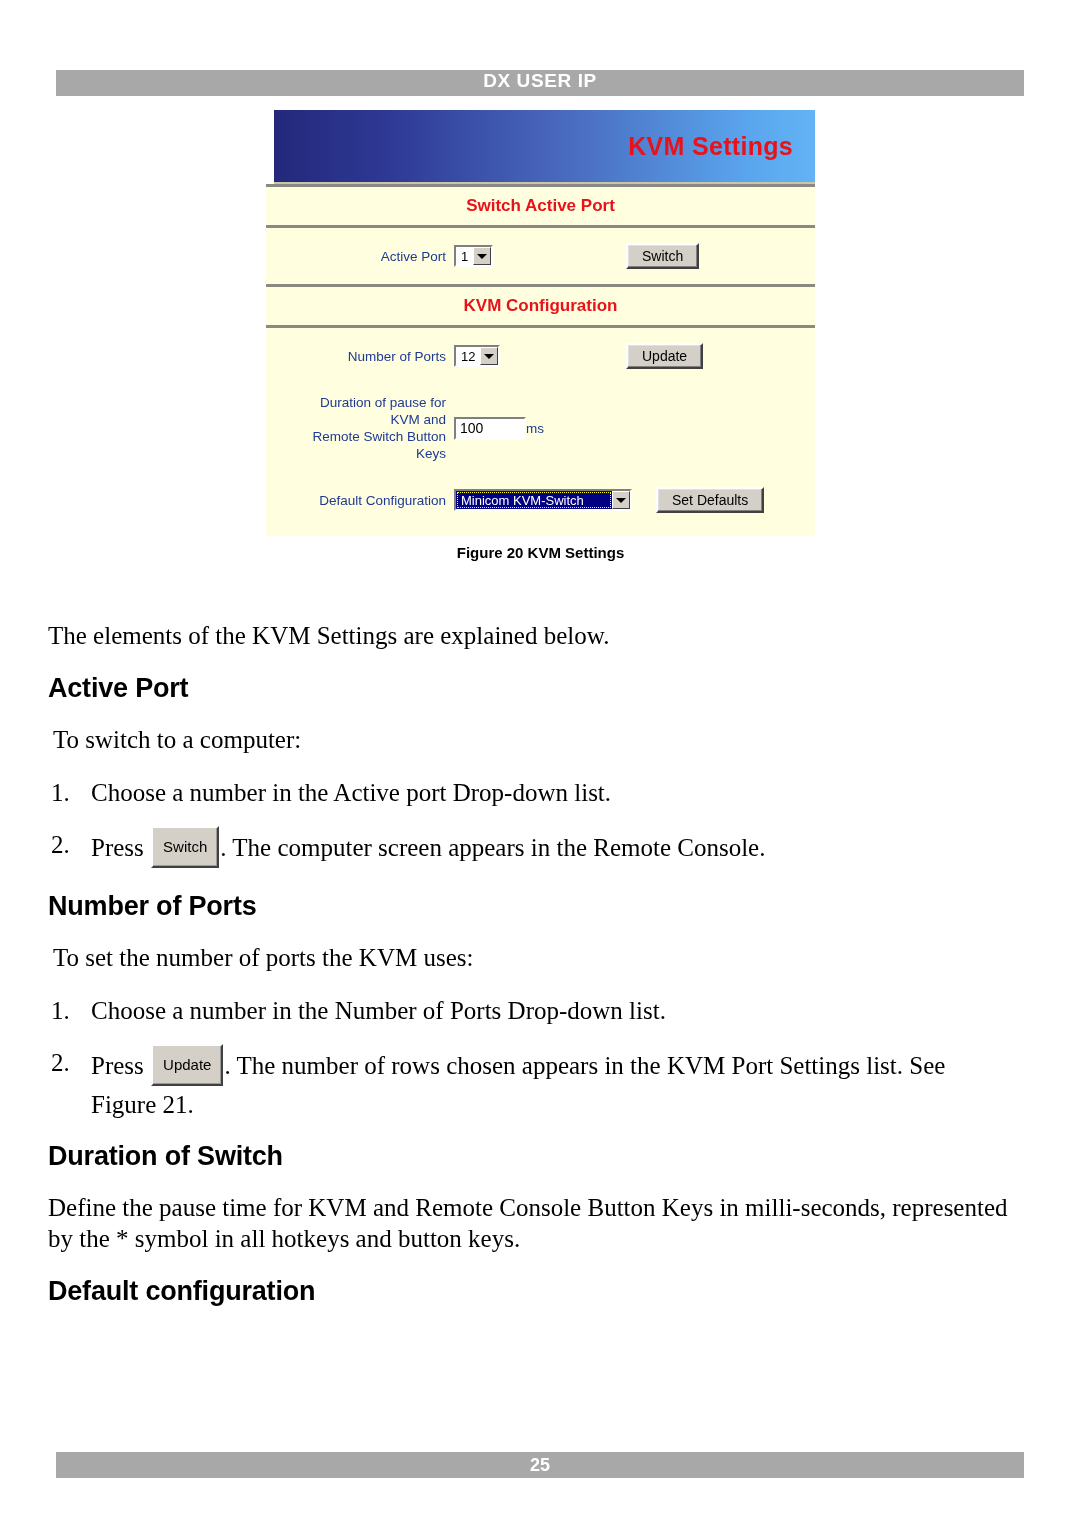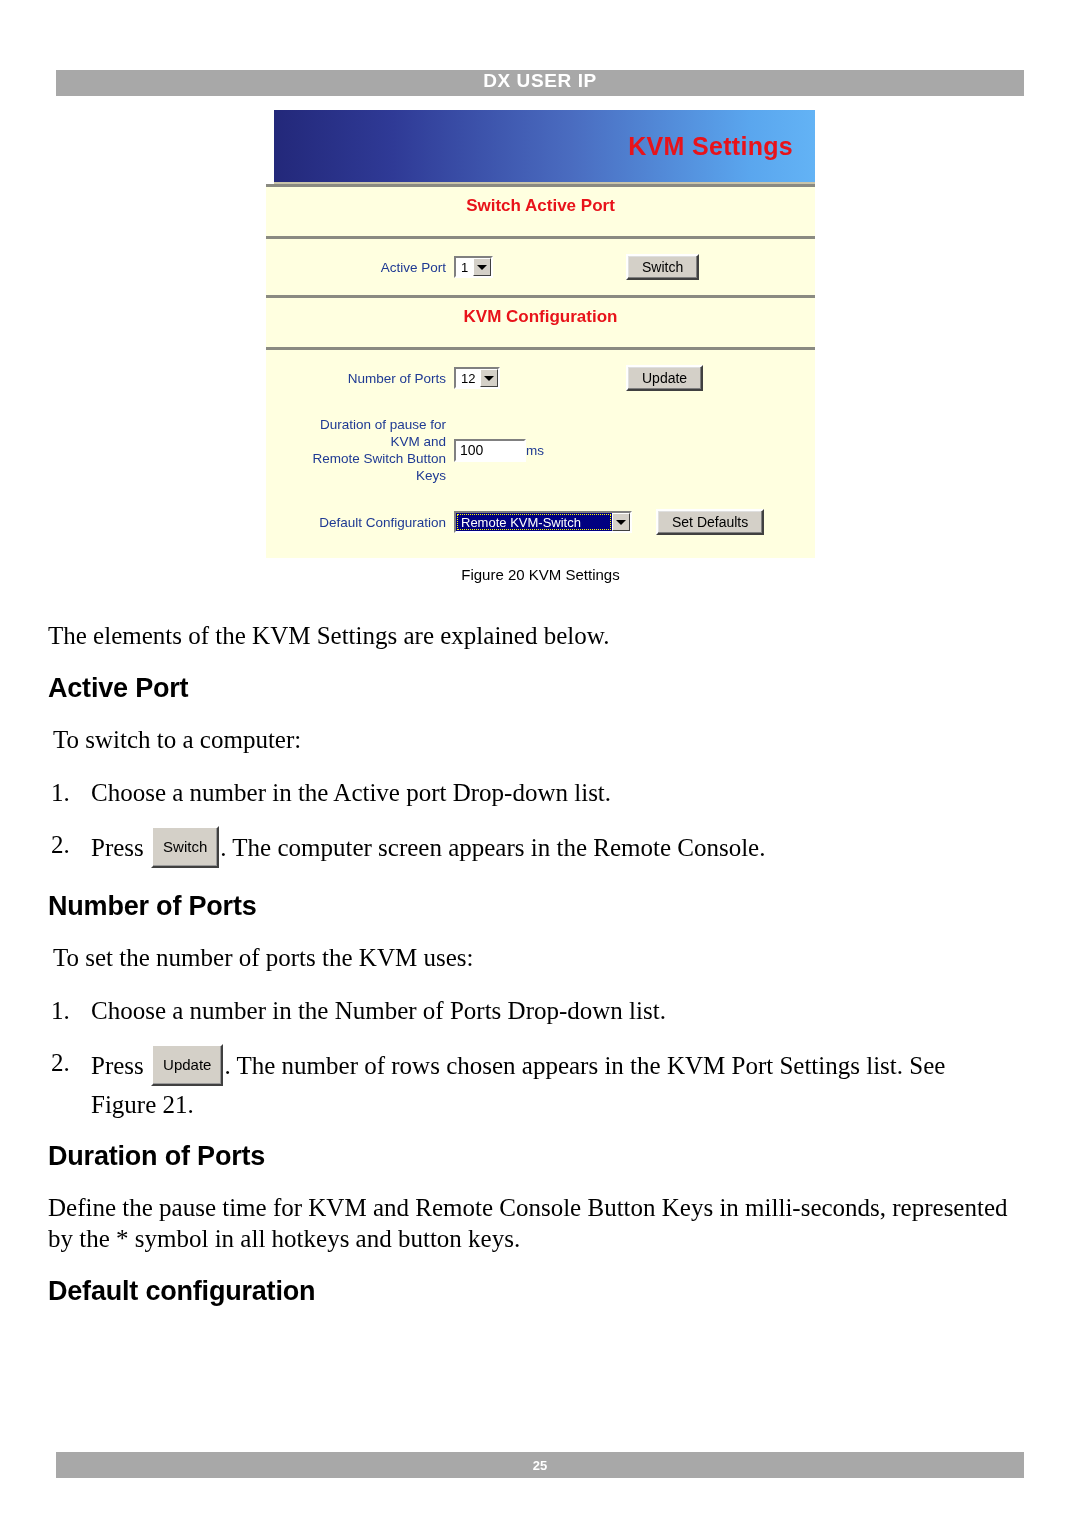--- a/index.html
+++ b/index.html
@@ -73,21 +73,21 @@
     margin: 0;
   }
 
   .kvm-section-head {
     background: #ffffe0;
     text-align: center;
     font-family: "Liberation Sans", sans-serif;
     font-weight: bold;
     font-size: 17px;
     color: #e8131a;
-    padding: 9px 0 20px 0;
+    padding: 9px 0 9px 0;
   }
 
   .kvm-row {
     background: #ffffe0;
     display: flex;
     align-items: center;
     padding: 10px 0 10px 0;
     min-height: 36px;
   }
   .kvm-spacer-row {
@@ -203,21 +203,21 @@
   .kvm-ctl-area {
     width: 120px;
     display: flex;
     align-items: center;
   }
 
   .fig-caption {
     margin-top: 8px;
     text-align: center;
     font-family: "Liberation Sans", sans-serif;
-    font-weight: normal;
+    font-weight: bold;
     font-size: 15px;
     color: #000000;
   }
 
   
   .content {
     position: absolute;
     left: 48px;
     top: 576px;
     width: 968px;
@@ -288,21 +288,21 @@
     width: 968px;
     height: 26px;
     background: #a8a8a8;
     display: flex;
     align-items: center;
     justify-content: center;
   }
   .footer-bar-text {
     font-family: "Liberation Sans", sans-serif;
     font-weight: bold;
-    font-size: 13px;
+    font-size: 18px;
     color: #ffffff;
   }
 </style>
 </head>
 <body>
 
 <div class="header-bar">
   <span class="header-bar-text">DX USER IP</span>
 </div>
 
@@ -363,21 +363,21 @@
         <div class="win-input">100</div>
         <span class="unit-label">ms</span>
       </div>
       <div class="kvm-btn-area"></div>
     </div>
 
     <div class="kvm-row">
       <div class="kvm-label lbl-defcfg">Default Configuration</div>
       <div class="kvm-ctl-area" style="width:180px">
         <div class="win-select focused">
-          <div class="ws-field">Remote KVM-Switch</div>
+          <div class="ws-field">Minicom KVM-Switch</div>
           <div class="ws-arrow">
               <span class="ws-arrow-glyph"></span>
             </div>
         </div>
       </div>
       <div class="kvm-btn-area" style="padding-left:22px">
         <div class="win-button">Set Defaults</div>
       </div>
     </div>
 
@@ -410,21 +410,21 @@
     <li>
       <span class="num">1.</span>
       <span class="step-text">Choose a number in the Number of Ports Drop-down list.</span>
     </li>
     <li>
       <span class="num">2.</span>
       <span class="step-text"><span>Press </span><span class="inline-btn">Update</span><span>. The number of rows chosen appears in the KVM Port Settings list. See Figure 21.</span></span>
     </li>
   </ol>
 
-  <h2 class="heading">Duration of Ports</h2>
+  <h2 class="heading">Duration of Switch</h2>
   <p class="para">Define the pause time for KVM and Remote Console Button Keys in milli-seconds, represented by the * symbol in all hotkeys and button keys.</p>
 
   <h2 class="heading">Default configuration</h2>
 </div>
 
 <div class="footer-bar">
   <span class="footer-bar-text">25</span>
 </div>
 
 </body></html>

